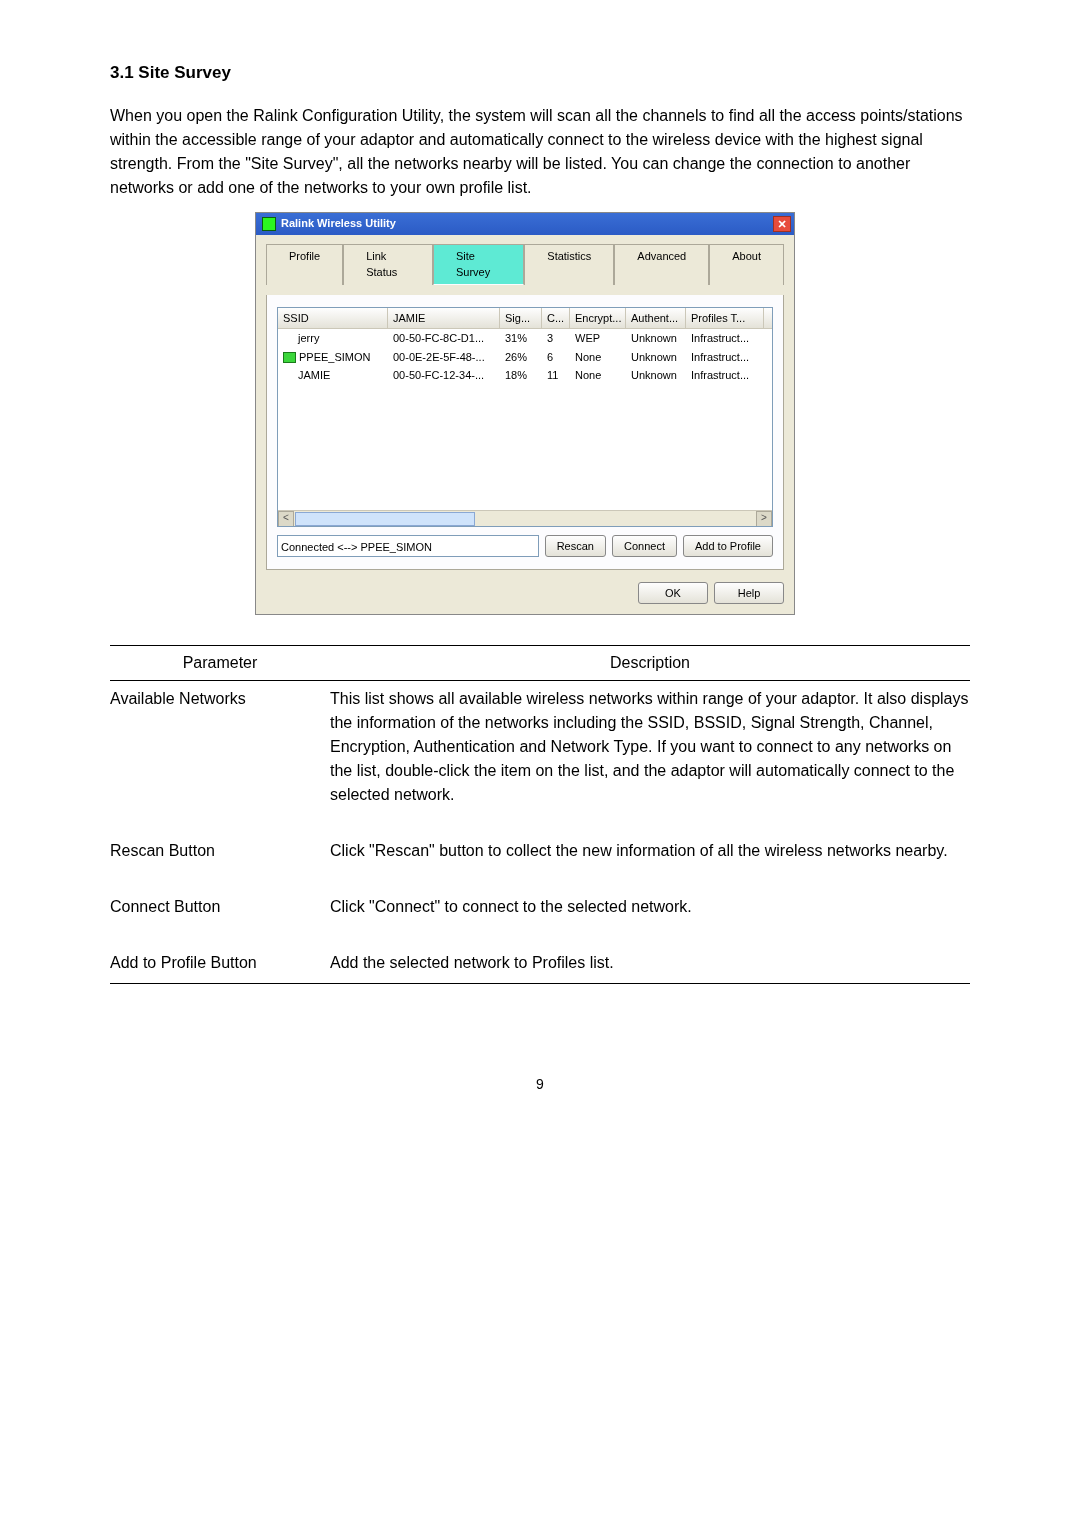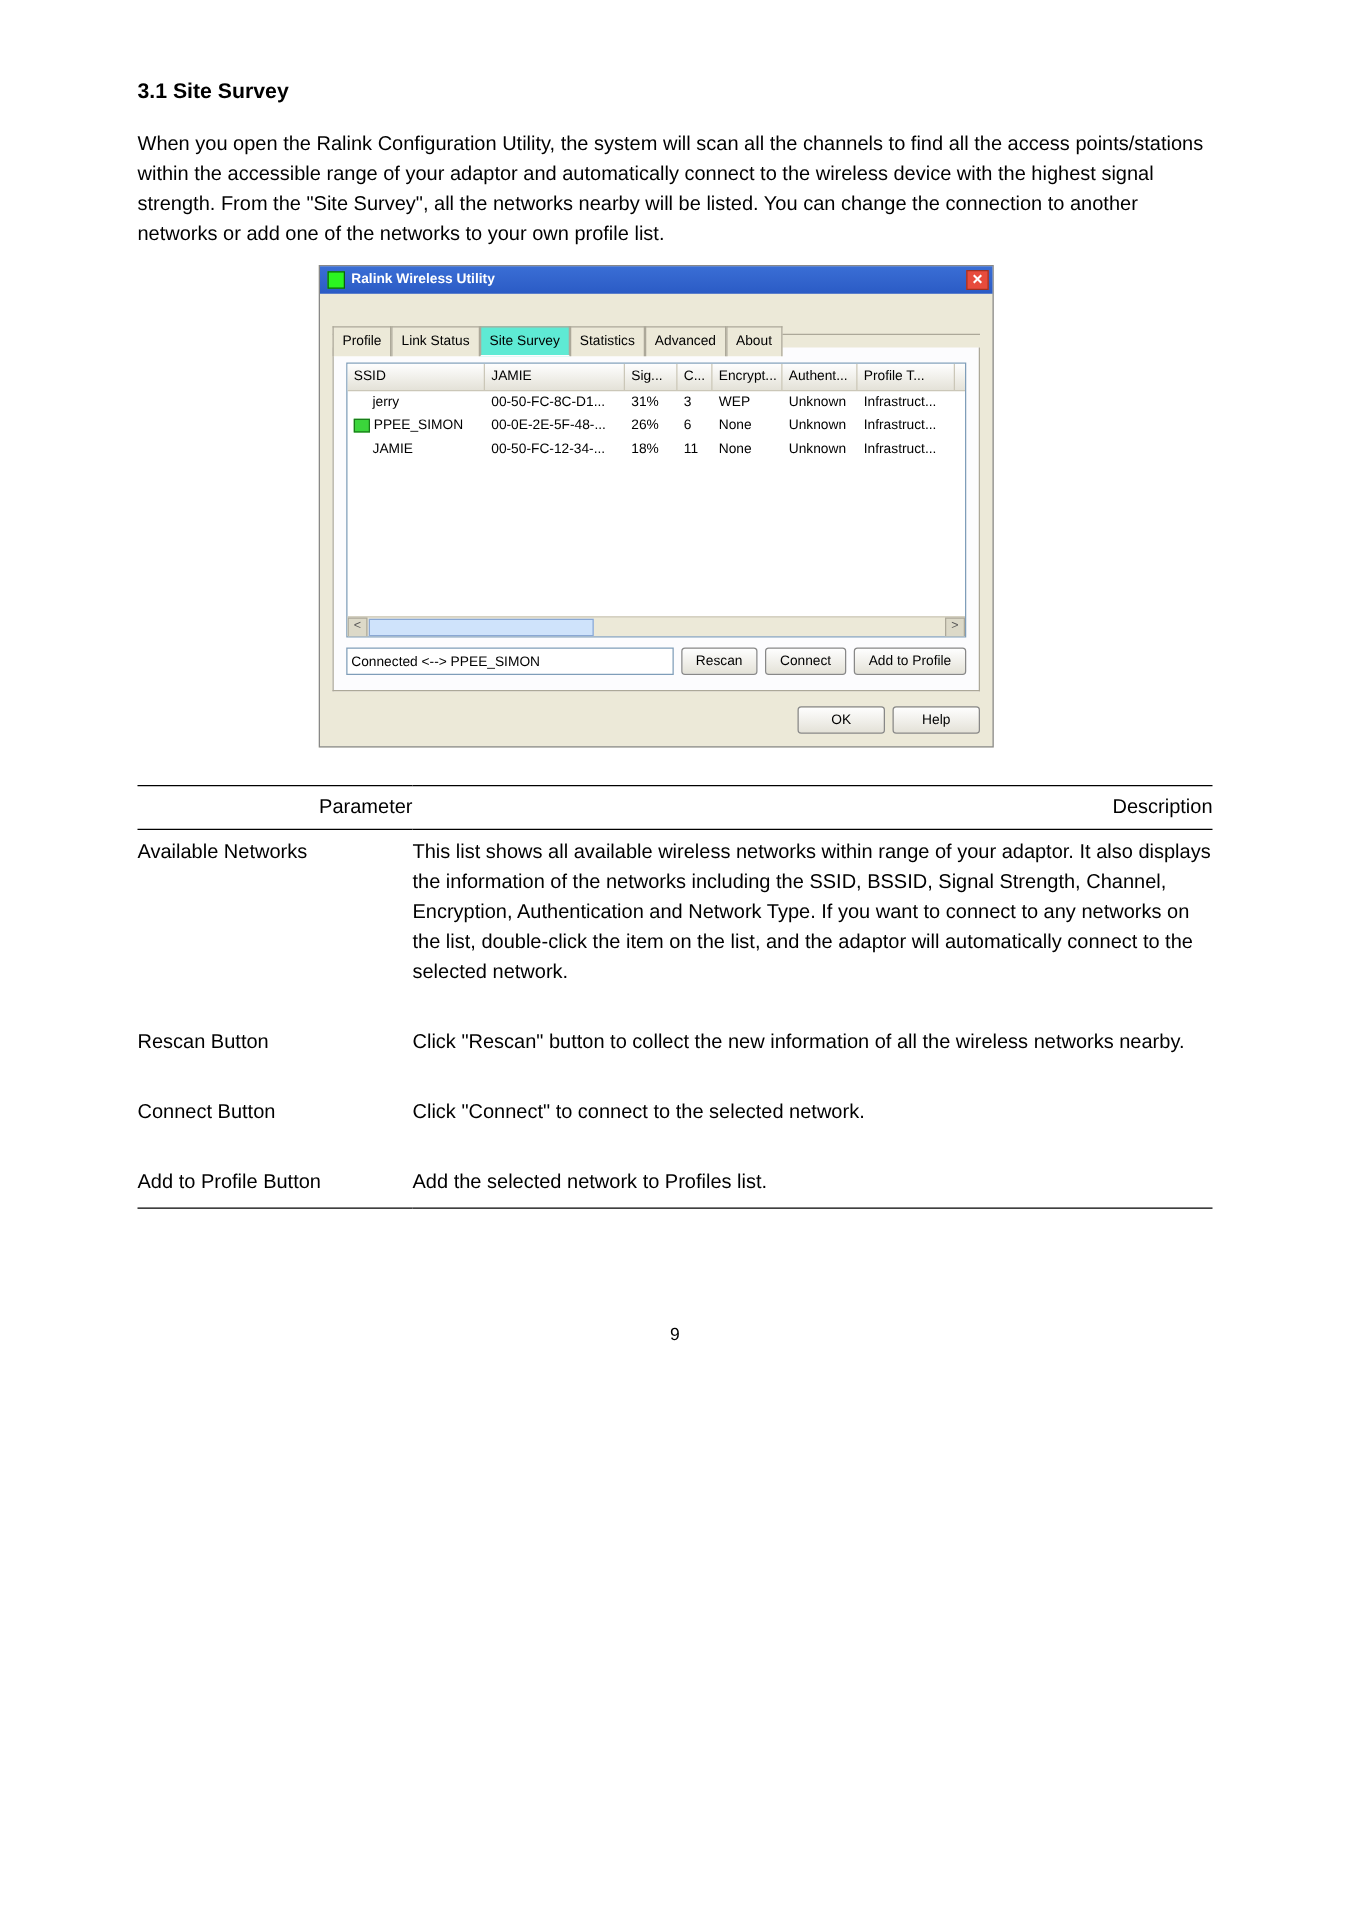--- a/index.html
+++ b/index.html
@@ -55,27 +55,27 @@
     line-height: 14px;
     text-align: center;
   }
   .dialog-body { padding: 8px 10px 10px 10px; }
   .tabs-row {
     display: flex;
     border-bottom: 1px solid #aca899;
     margin-bottom: 10px;
   }
   .tab {
-    padding: 3px 7px;
+    padding: 3px 22px;
     border: 1px solid #aca899;
     border-bottom: none;
     background: #ece9d8;
     margin-right: 0px;
     position: relative;
-    top: 18px;
+    top: 1px;
   }
   .tab.active {
     background: #5eead4;
     border-bottom: 1px solid #fcfcfe;
     z-index: 2;
   }
   .inner-panel {
     background: #fcfcfe;
     border: 1px solid #aca899;
     border-top: none;
@@ -177,21 +177,21 @@
   }
   .bottom-btns .xp-btn { width: 70px; text-align: center; }
 
   table.params {
     width: 100%;
     border-collapse: collapse;
     margin-top: 8px;
     font-size: 16px;
   }
   table.params th {
-    text-align: right;
+    text-align: center;
     border-top: 1px solid #000;
     border-bottom: 1px solid #000;
     padding: 5px 0;
     font-weight: normal;
   }
   table.params td {
     vertical-align: top;
     padding: 6px 0 26px 0;
   }
   table.params tr:last-child td {
@@ -230,21 +230,21 @@
     </div>
     <div class="inner-panel">
       <div class="listview">
         <div class="lv-header">
           <div class="cell col-ssid">SSID</div>
           <div class="cell col-bssid">JAMIE</div>
           <div class="cell col-sig">Sig...</div>
           <div class="cell col-ch">C...</div>
           <div class="cell col-enc">Encrypt...</div>
           <div class="cell col-auth">Authent...</div>
-          <div class="cell col-net">Profile T...</div>
+          <div class="cell col-net">Profiles T...</div>
         </div>
         <div class="lv-row">
           <div class="cell col-ssid" style="padding-left:20px">jerry</div>
           <div class="cell col-bssid">00-50-FC-8C-D1...</div>
           <div class="cell col-sig">31%</div>
           <div class="cell col-ch">3</div>
           <div class="cell col-enc">WEP</div>
           <div class="cell col-auth">Unknown</div>
           <div class="cell col-net">Infrastruct...</div>
         </div>

